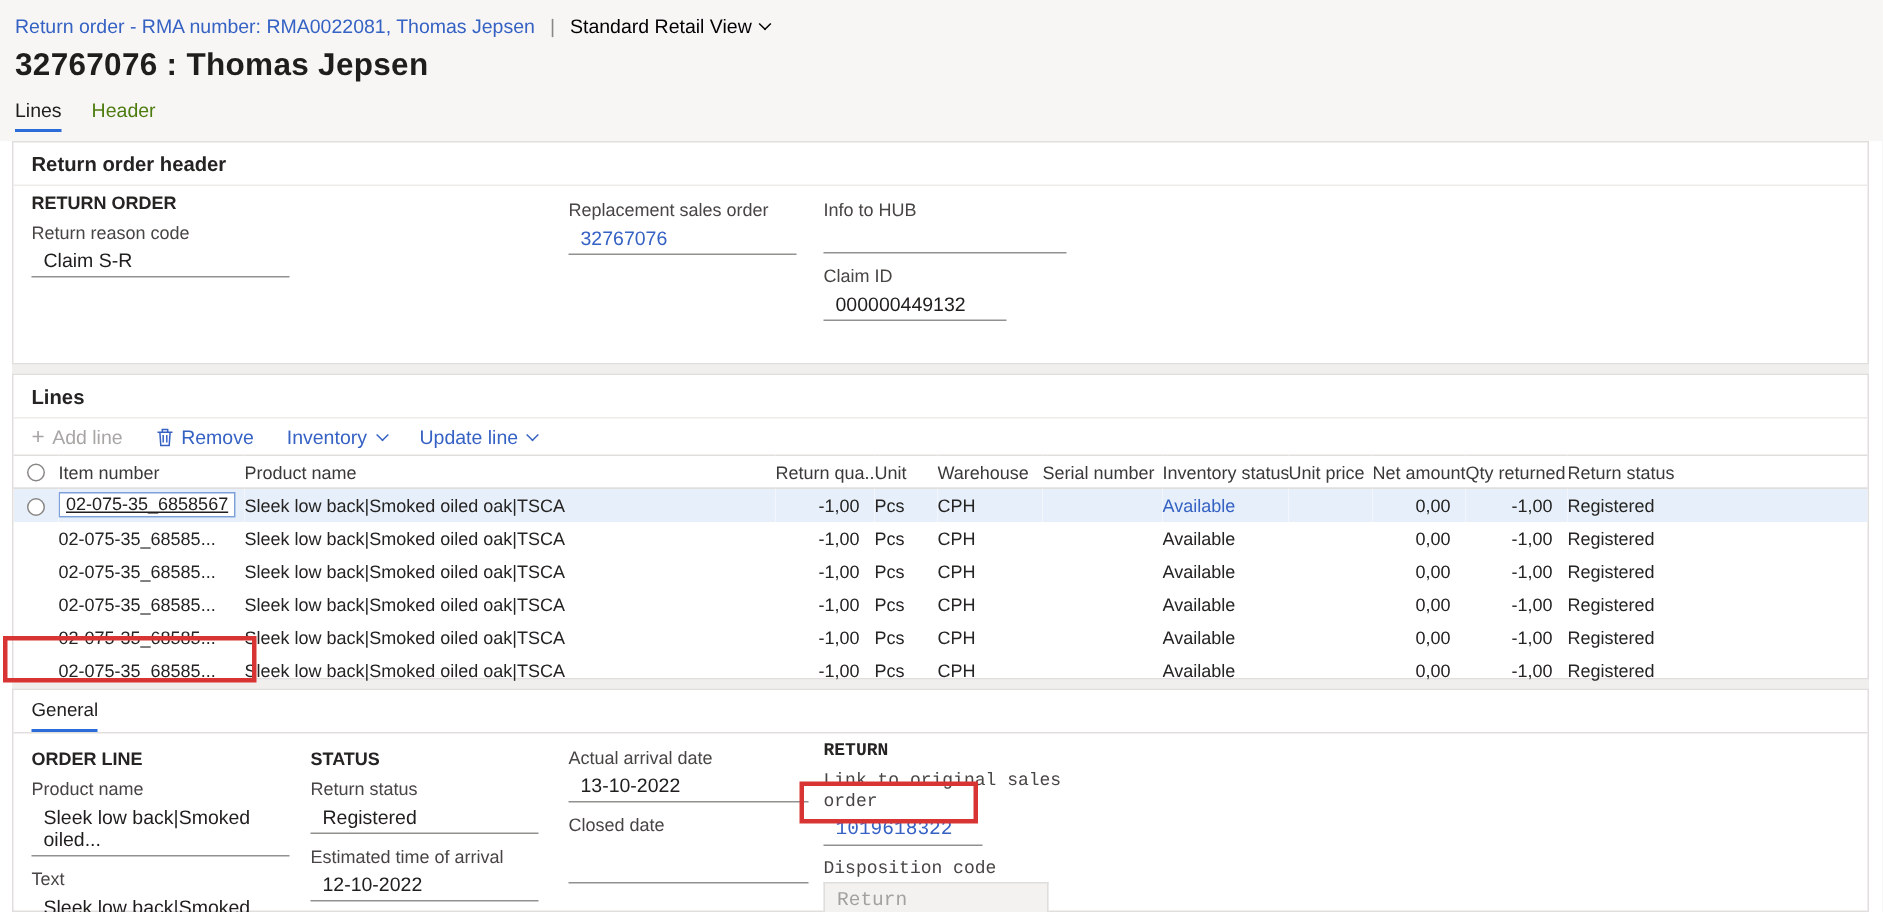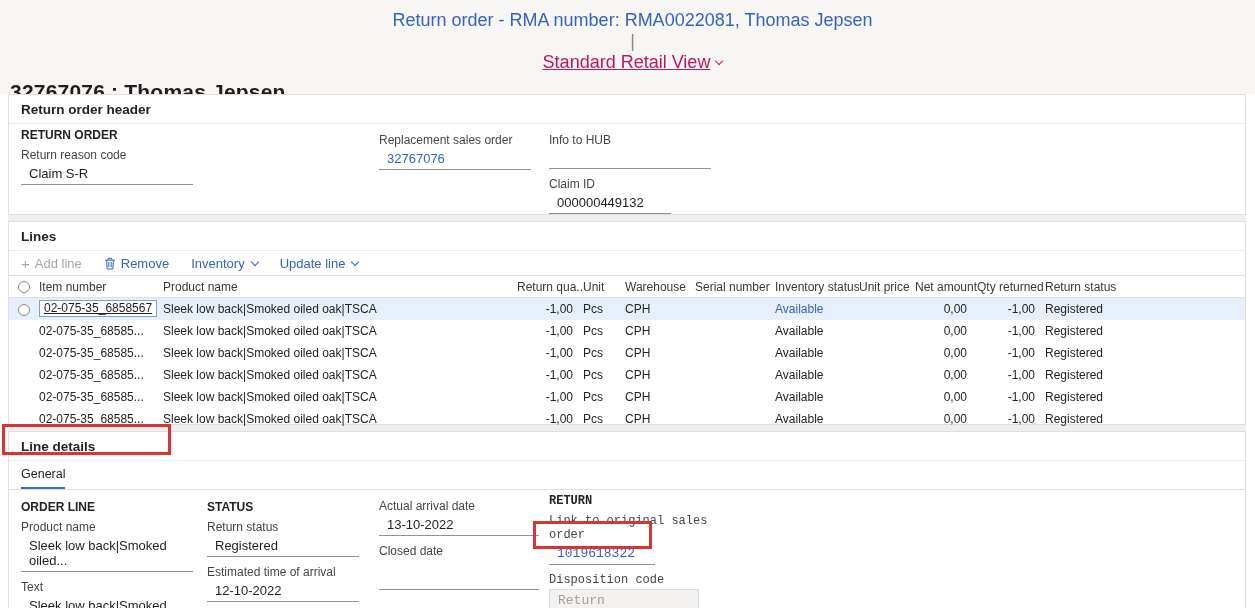--- a/index.html
+++ b/index.html
@@ -8,24 +8,24 @@
     font-family: "Liberation Sans", "DejaVu Sans", sans-serif;
     background:#ffffff; color:#252423; position:relative;
   }
   .page { position:relative; width:1255px; height:608px; }
 
   
   .topband {
     position:absolute; top:0; left:0; width:1255px; height:94px;
     background:#f7f6f5; padding:10px 0 0 10px;
   }
-  .crumbrow { font-size:18px; display:flex; align-items:center;flex-direction:column; }
+  .crumbrow { font-size:13px; display:flex; align-items:center; }
   .breadcrumb { color:#3662c4; cursor:pointer; }
   .crumb-sep { color:#8a8886; margin:0 10px; }
-  .view-sel { color:#be185d; cursor:pointer; display:flex; align-items:center;text-decoration:underline; }
+  .view-sel { color:#000000; cursor:pointer; display:flex; align-items:center; }
   .chev {
     display:inline-block; width:6px; height:6px;
     border-right:1.4px solid currentColor; border-bottom:1.4px solid currentColor;
     transform:rotate(45deg); margin-left:6px; margin-bottom:3px;
   }
   .page-title { font-size:21px; font-weight:bold; color:#1f1e1d; margin-top:7px; letter-spacing:.2px; }
   .tabs { display:flex; gap:20px; margin-top:10px; font-size:13px; }
   .tab { padding-bottom:5px; color:#4d7c0f; cursor:pointer; border-bottom:2.5px solid transparent; }
   .tab.active { color:#1f1e1d; border-bottom-color:#2b6cd9; }
 
@@ -282,21 +282,20 @@
     <td class="num"></td>
     <td class="num">0,00</td>
     <td class="num">-1,00</td>
     <td>Registered</td>
   </tr>
           </tbody>
       </table>
     </section>
 
     <section class="card" id="card-details">
-      <div class="card-title">Line details</div>
       <div class="ld-tabs">
         <div class="ld-tab active">General</div>
       </div>
       <div class="ld-cols" style="padding-top:6px;">
         <div class="fcol" style="left:12px; width:172px; top:6px;">
           <div class="group-label">ORDER LINE</div>
           <div class="f-label">Product name</div>
           <div class="f-value">Sleek low back|Smoked oiled...</div>
           <div class="spacer8"></div>
           <div class="f-label">Text</div>

